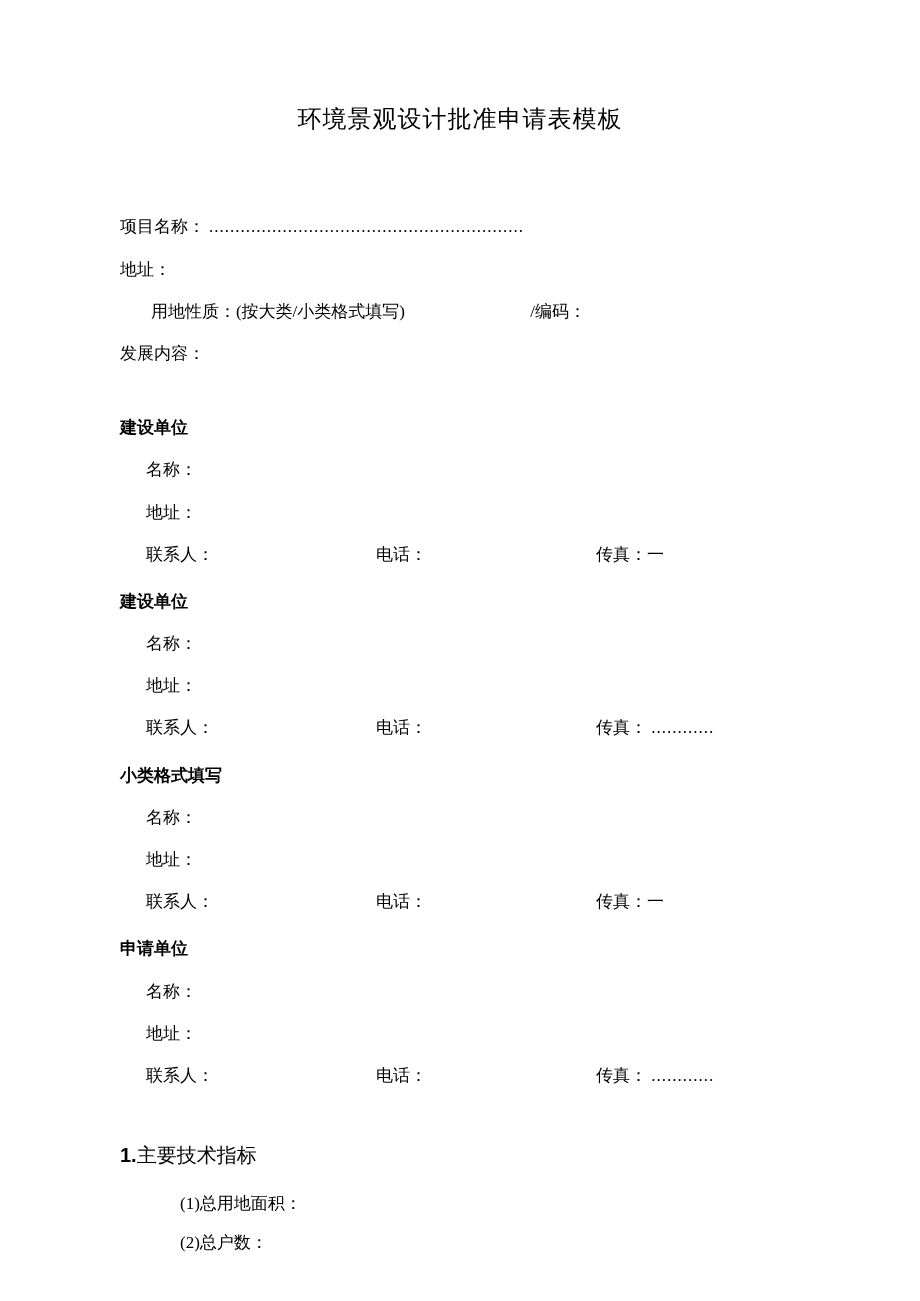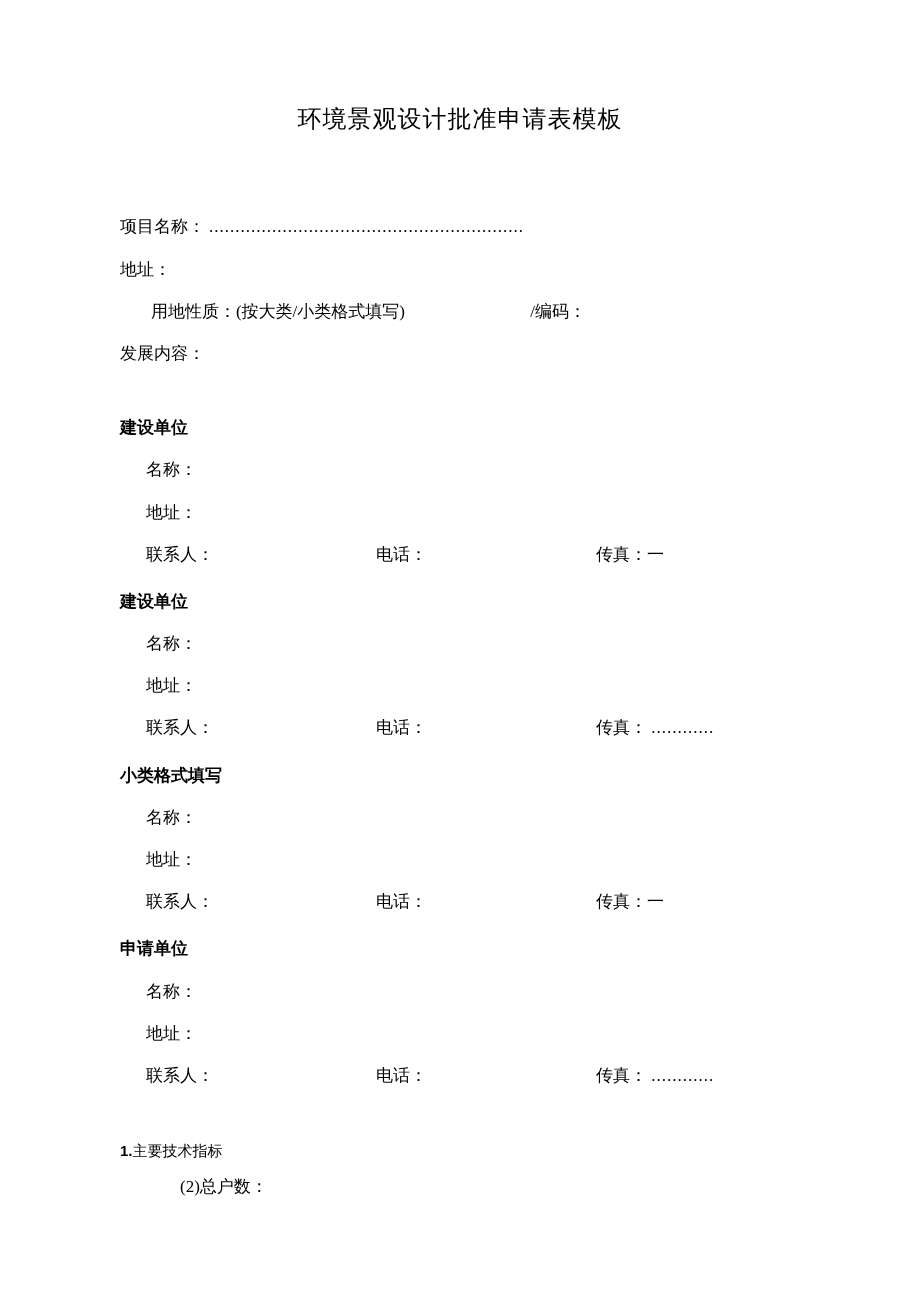--- a/index.html
+++ b/index.html
@@ -68,22 +68,22 @@
     .land-use-row .part1 {
       width: 285px;
     }
     .land-use-row .slash {
       width: 130px;
     }
     .tech-section {
       margin-top: 50px;
     }
     .tech-header {
-      font-size: 15px;
-      margin-bottom: 10px;
+      font-size: 20px;
+      margin-bottom: 19px;
     }
     .tech-header .num {
       font-weight: bold;
       font-family: Arial, sans-serif;
     }
     .tech-item {
       padding-left: 60px;
       margin-bottom: 12px;
     }
     .block-gap {
@@ -171,14 +171,15 @@
   <span class="col3">
     <span>传真：</span>
     <span class="dots">............</span>
   </span>
 </div>
 
 <div class="tech-section">
   <div class="tech-header">
     <span class="num">1.</span><span>主要技术指标</span>
   </div>
+  <div class="tech-item">(1)总用地面积：</div>
   <div class="tech-item">(2)总户数：</div>
 </div>
 
 </body></html>

